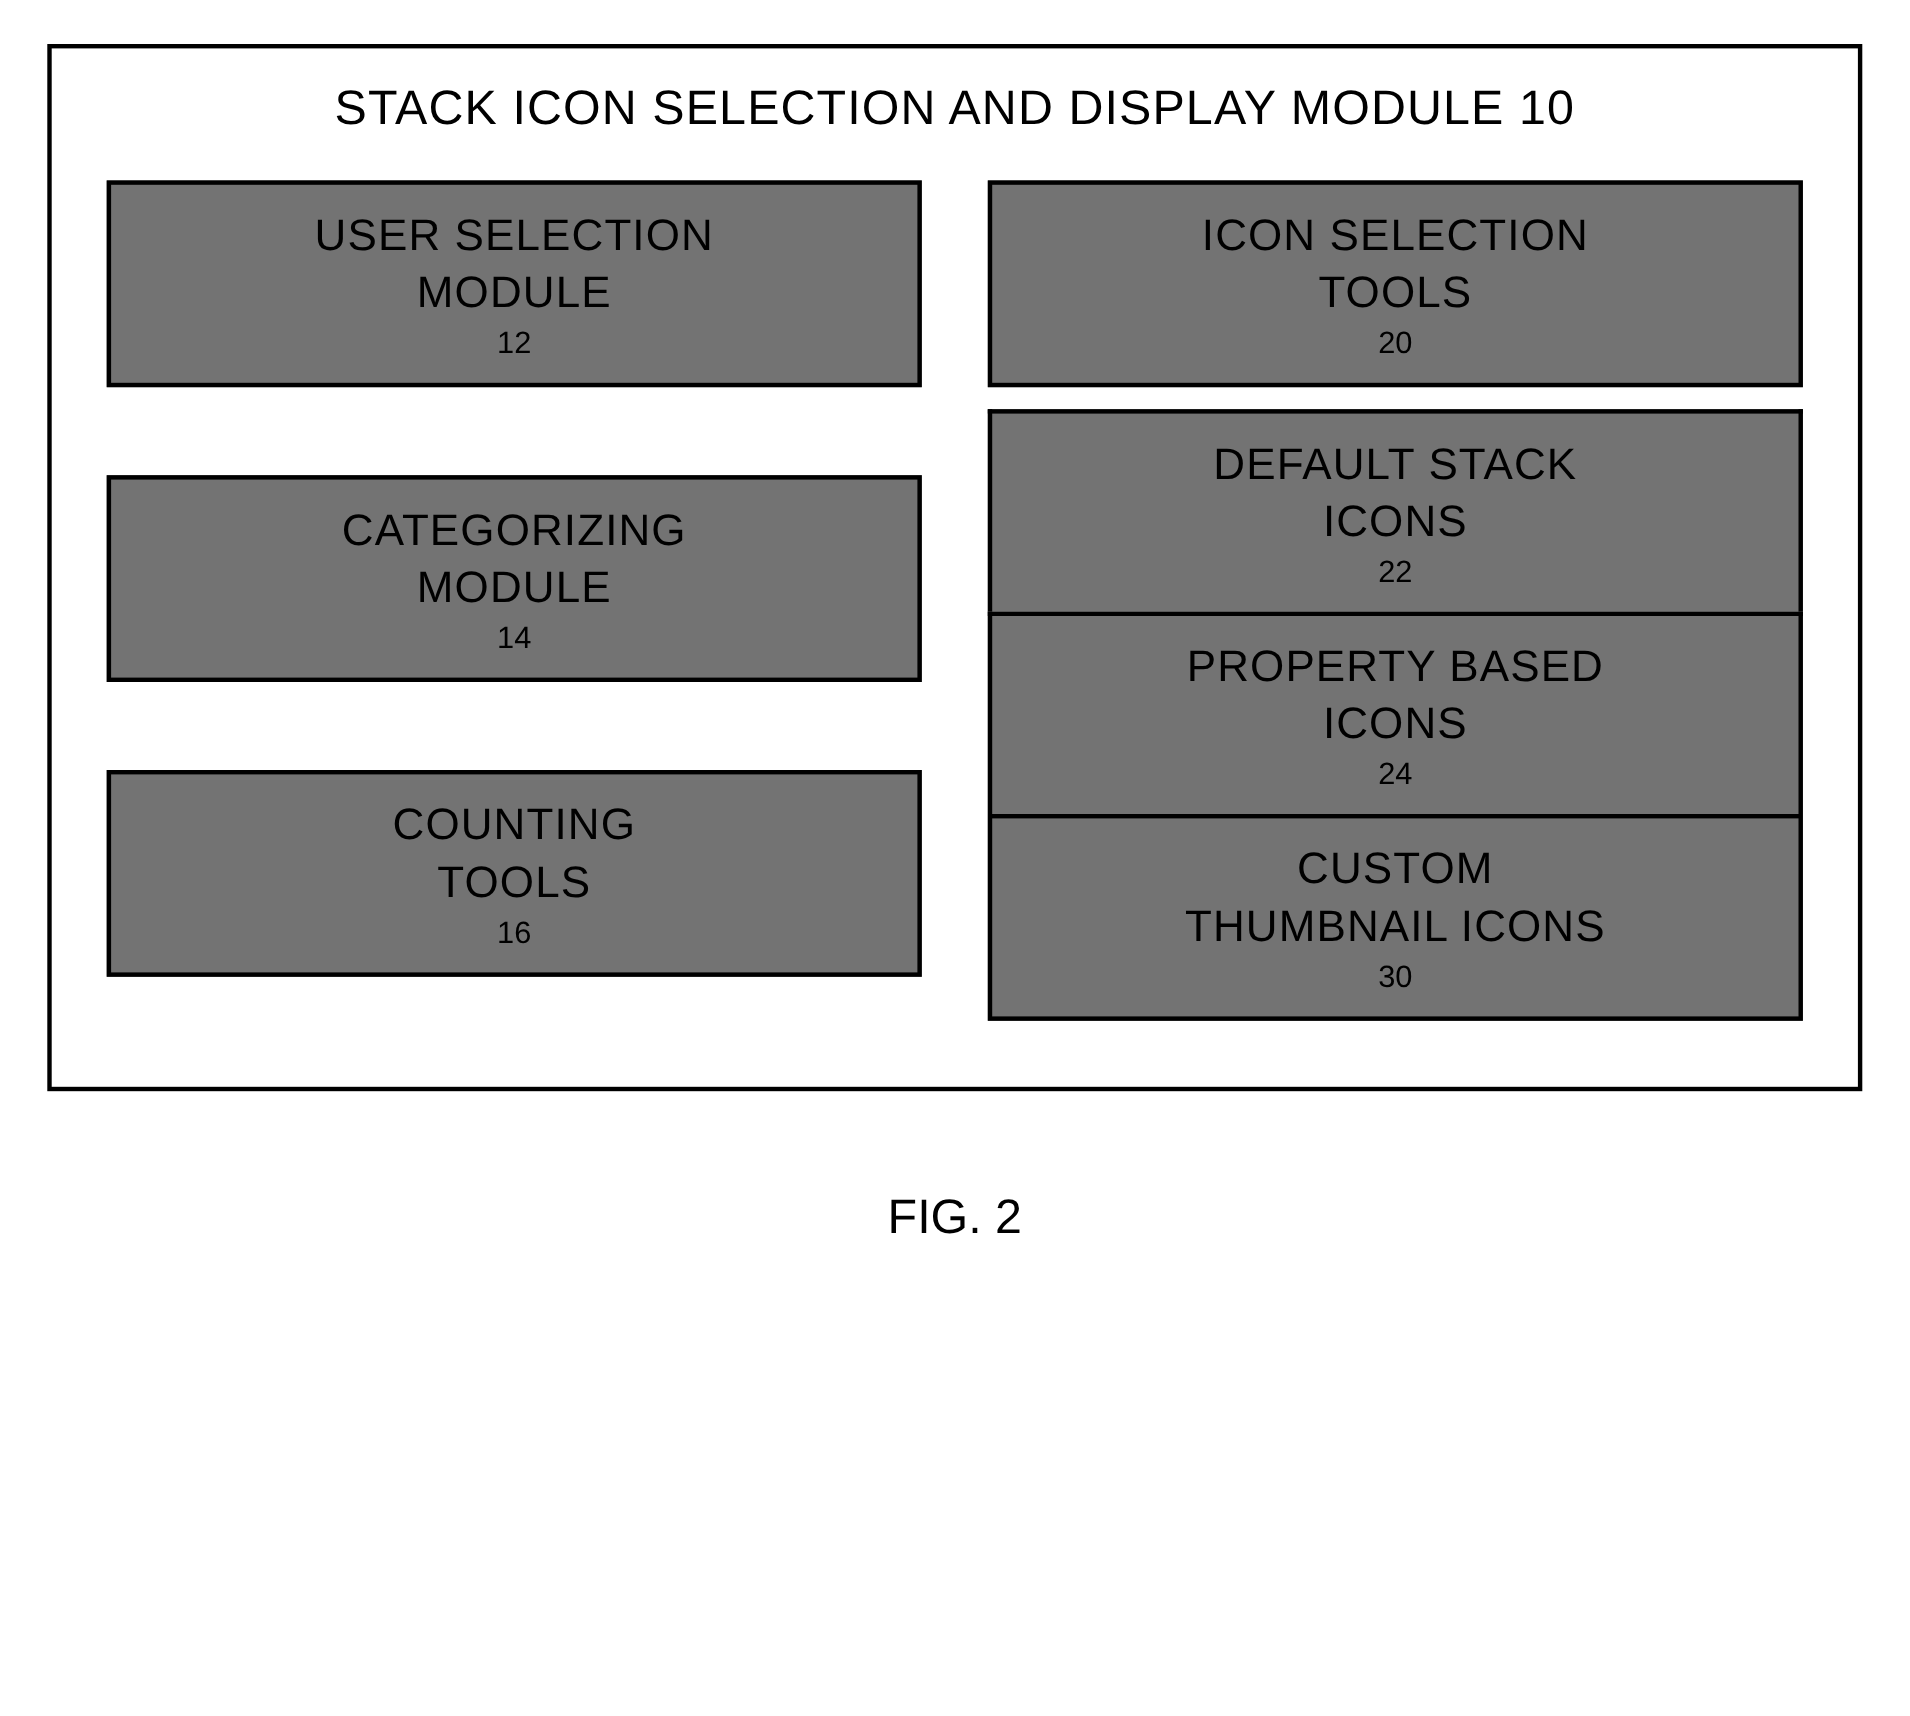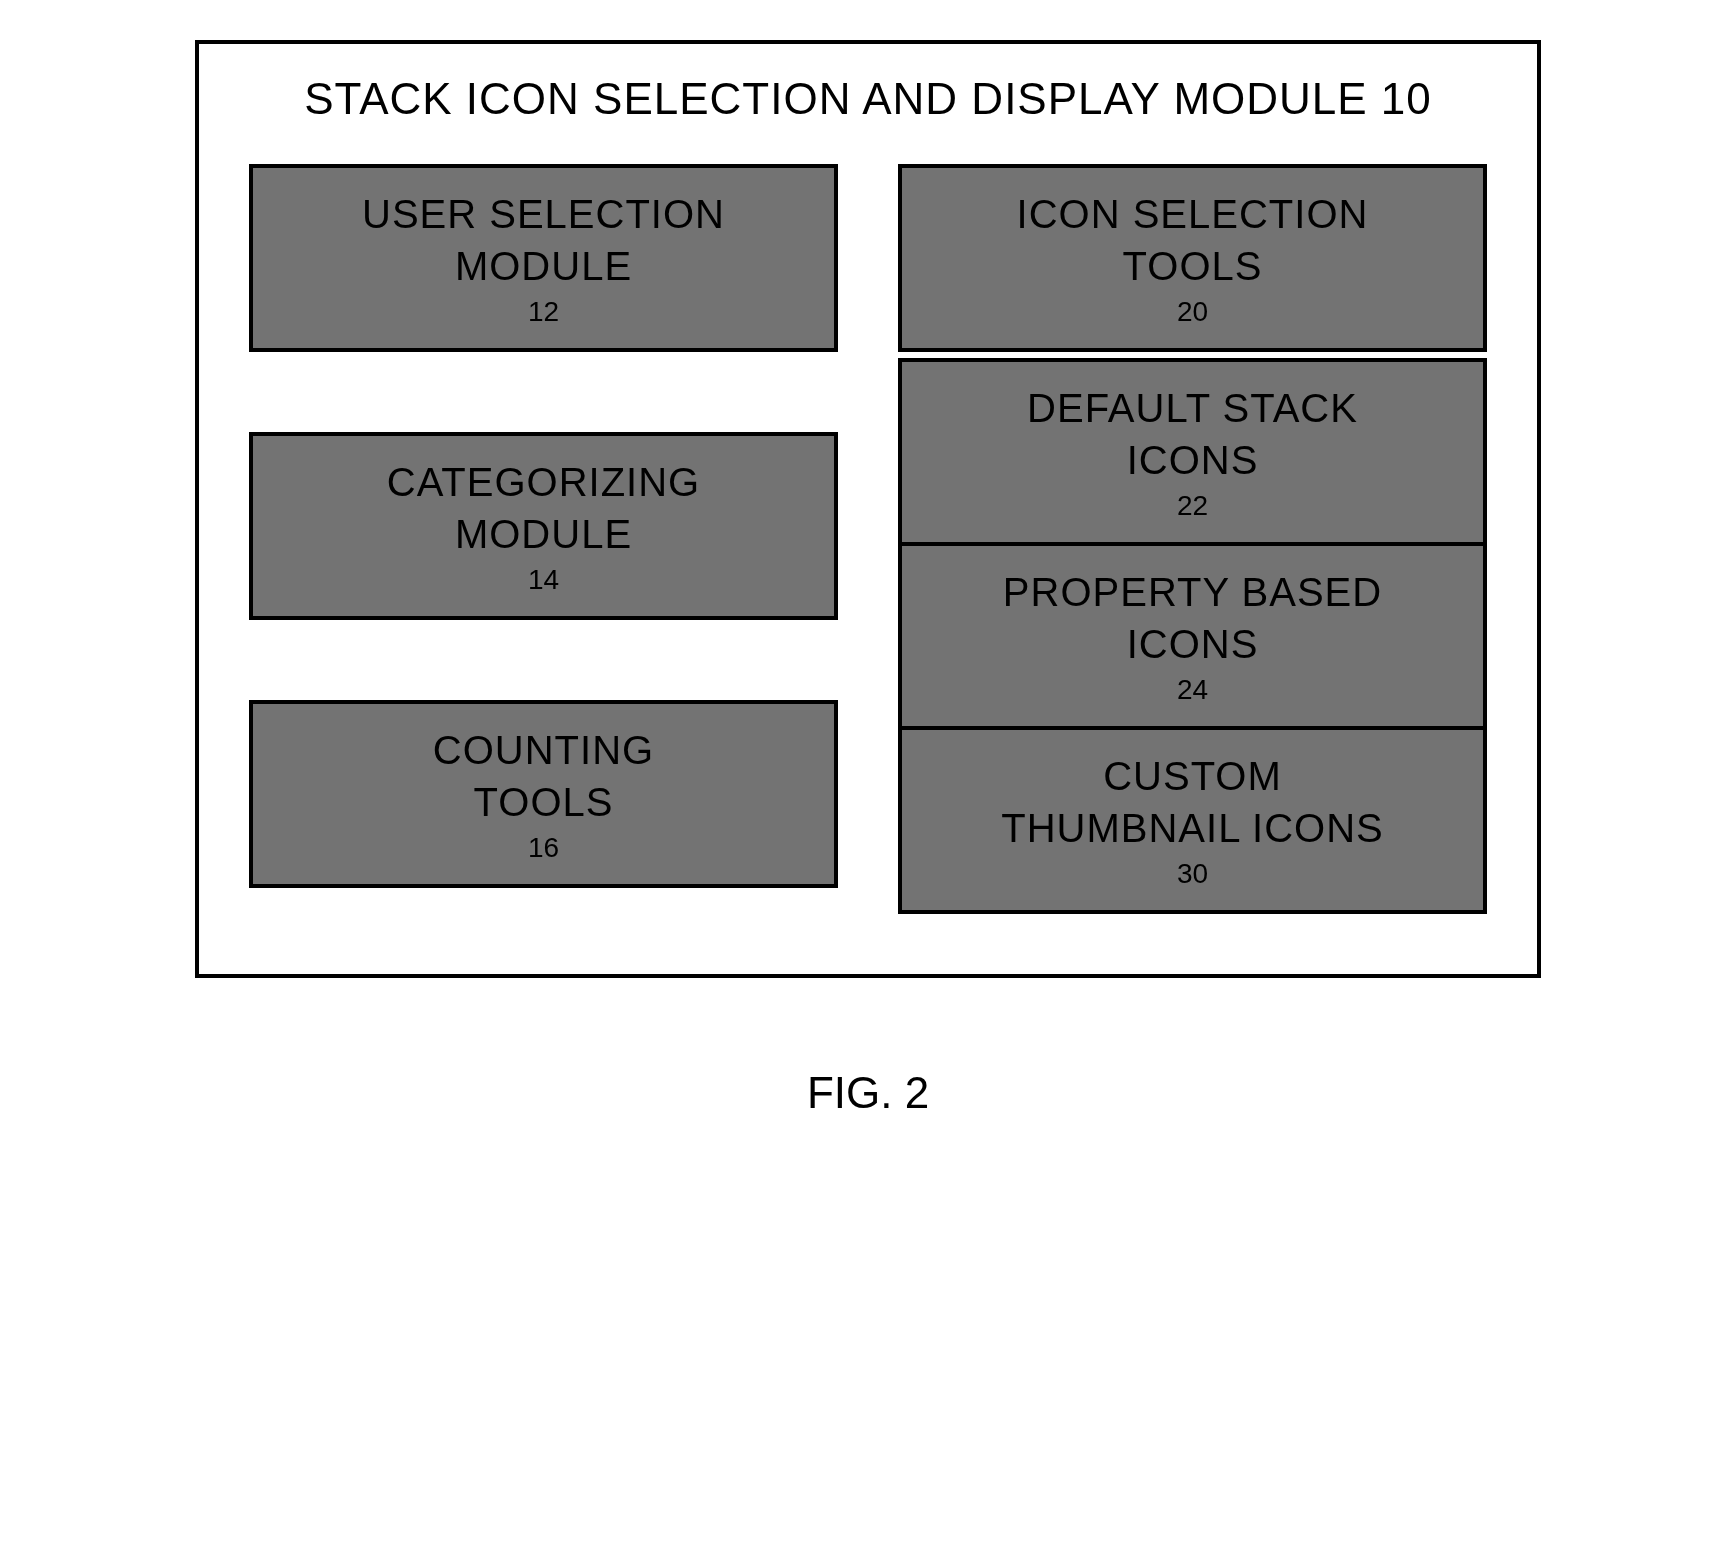--- a/index.html
+++ b/index.html
@@ -11,21 +11,21 @@
       font-family: Arial, Helvetica, sans-serif;
       background: white;
       padding: 40px;
       display: flex;
       flex-direction: column;
       align-items: center;
     }
     .outer-container {
       border: 4px solid black;
       padding: 30px 50px 60px 50px;
-      width: 1346px;
+      width: 1650px;
     }
     .module-title {
       font-size: 44px;
       font-weight: normal;
       text-align: center;
       margin-bottom: 40px;
       letter-spacing: 1px;
     }
     .columns {
       display: flex;
@@ -58,21 +58,21 @@
       font-size: 28px;
       margin-top: 4px;
     }
     .right-column .box {
       border-bottom: none;
     }
     .right-column .box:last-child {
       border-bottom: 4px solid black;
     }
     .right-column .box:first-child {
-      margin-bottom: 6px;
+      margin-bottom: 20px;
       border-bottom: 4px solid black;
     }
     .figure-label {
       font-size: 44px;
       margin-top: 90px;
       text-align: center;
     }
   </style>
 </head>
 <body>

